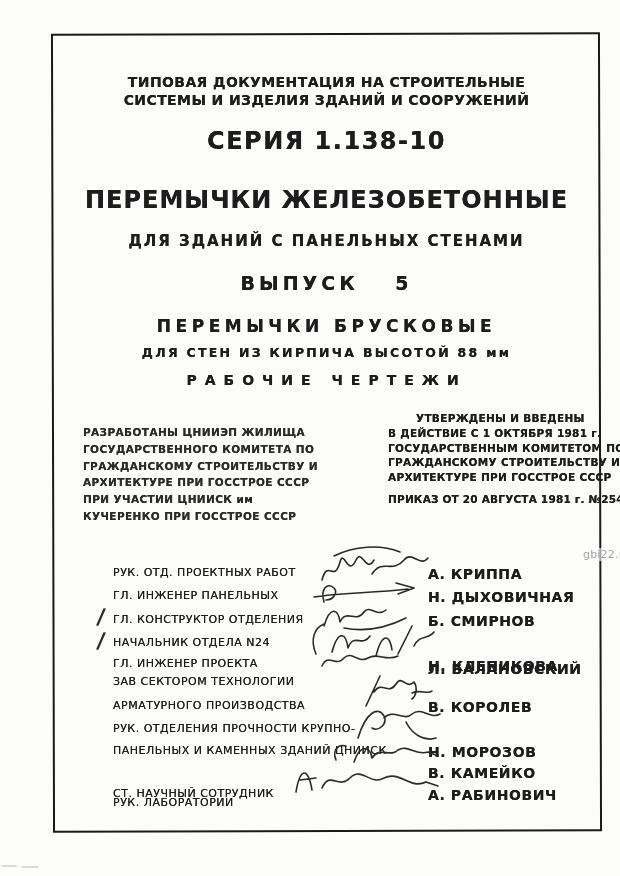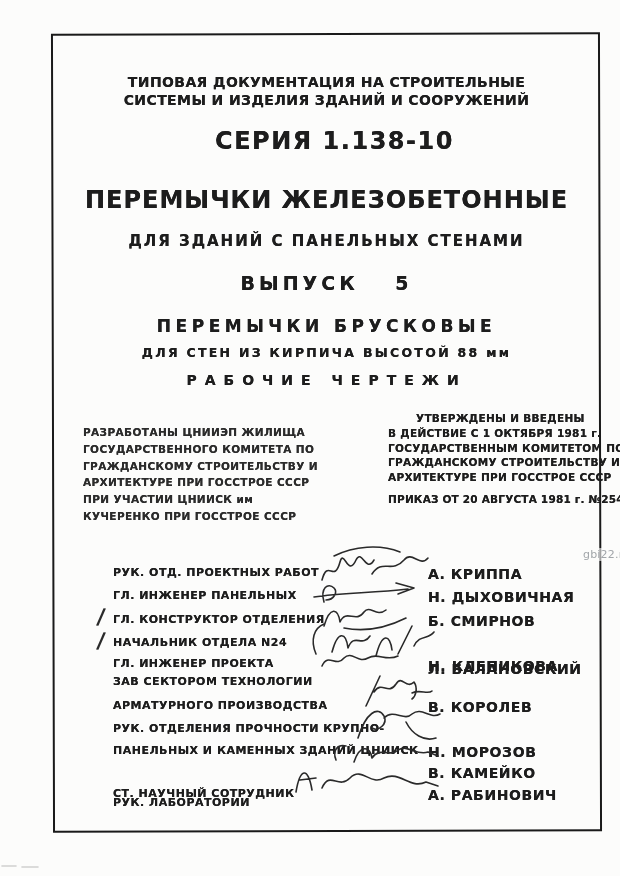--- a/index.html
+++ b/index.html
@@ -11,41 +11,41 @@
   }
   .frame{
     position:absolute;left:52px;top:33px;width:545px;height:795px;
     border:2px solid #1a1a1a;
     transform:rotate(-0.15deg);
   }
   .ctr{position:absolute;left:54px;width:545px;text-align:center;font-weight:bold;white-space:nowrap;}
   .ink{color:#1d1d1d;text-shadow:0 0 0.5px #2a2a2a;}
   .hdr1{top:74px;font-size:14px;letter-spacing:0.4px;}
   .hdr2{top:92px;font-size:14px;letter-spacing:0.4px;}
-  .series{top:127px;font-size:24px;letter-spacing:1.5px;padding-left:8px;}
+  .series{top:127px;font-size:24px;letter-spacing:1.5px;}
   .maintitle{top:186px;font-size:24px;letter-spacing:1px;}
   .subtitle{top:232px;font-size:15px;letter-spacing:2px;}
   .issue{top:272px;font-size:19px;letter-spacing:4px;word-spacing:26px;}
   .section{top:316px;font-size:17px;letter-spacing:4.5px;}
   .sectionsub{top:345px;font-size:12.5px;letter-spacing:2.3px;}
   .doctype{top:372px;font-size:14px;letter-spacing:8px;}
   .devblock{
     position:absolute;left:83px;top:424px;width:250px;
     font-size:10.5px;font-weight:bold;line-height:16.8px;letter-spacing:0.4px;
     color:#2b2b2b;text-shadow:0 0 0.5px #3a3a3a;white-space:nowrap;
   }
   .apprblock{
     position:absolute;left:388px;top:411px;width:210px;
     font-size:10.5px;font-weight:bold;line-height:14.8px;letter-spacing:0.3px;
     white-space:nowrap;
   }
   .apprblock .indent{padding-left:28px;}
   .order{margin-top:7px;letter-spacing:0.2px;}
   .rolelabel{
-    position:absolute;left:113px;font-size:11px;font-weight:bold;
+    position:absolute;left:113px;font-size:11px;font-weight:normal;
     letter-spacing:0.5px;white-space:nowrap;
   }
   .namelabel{
     position:absolute;left:428px;font-size:14px;font-weight:bold;
     letter-spacing:0.6px;white-space:nowrap;
   }
   .slashmark{
     position:absolute;left:97px;font-size:22px;font-weight:bold;color:#2a2a2a;
     transform:rotate(6deg);line-height:1;
   }

